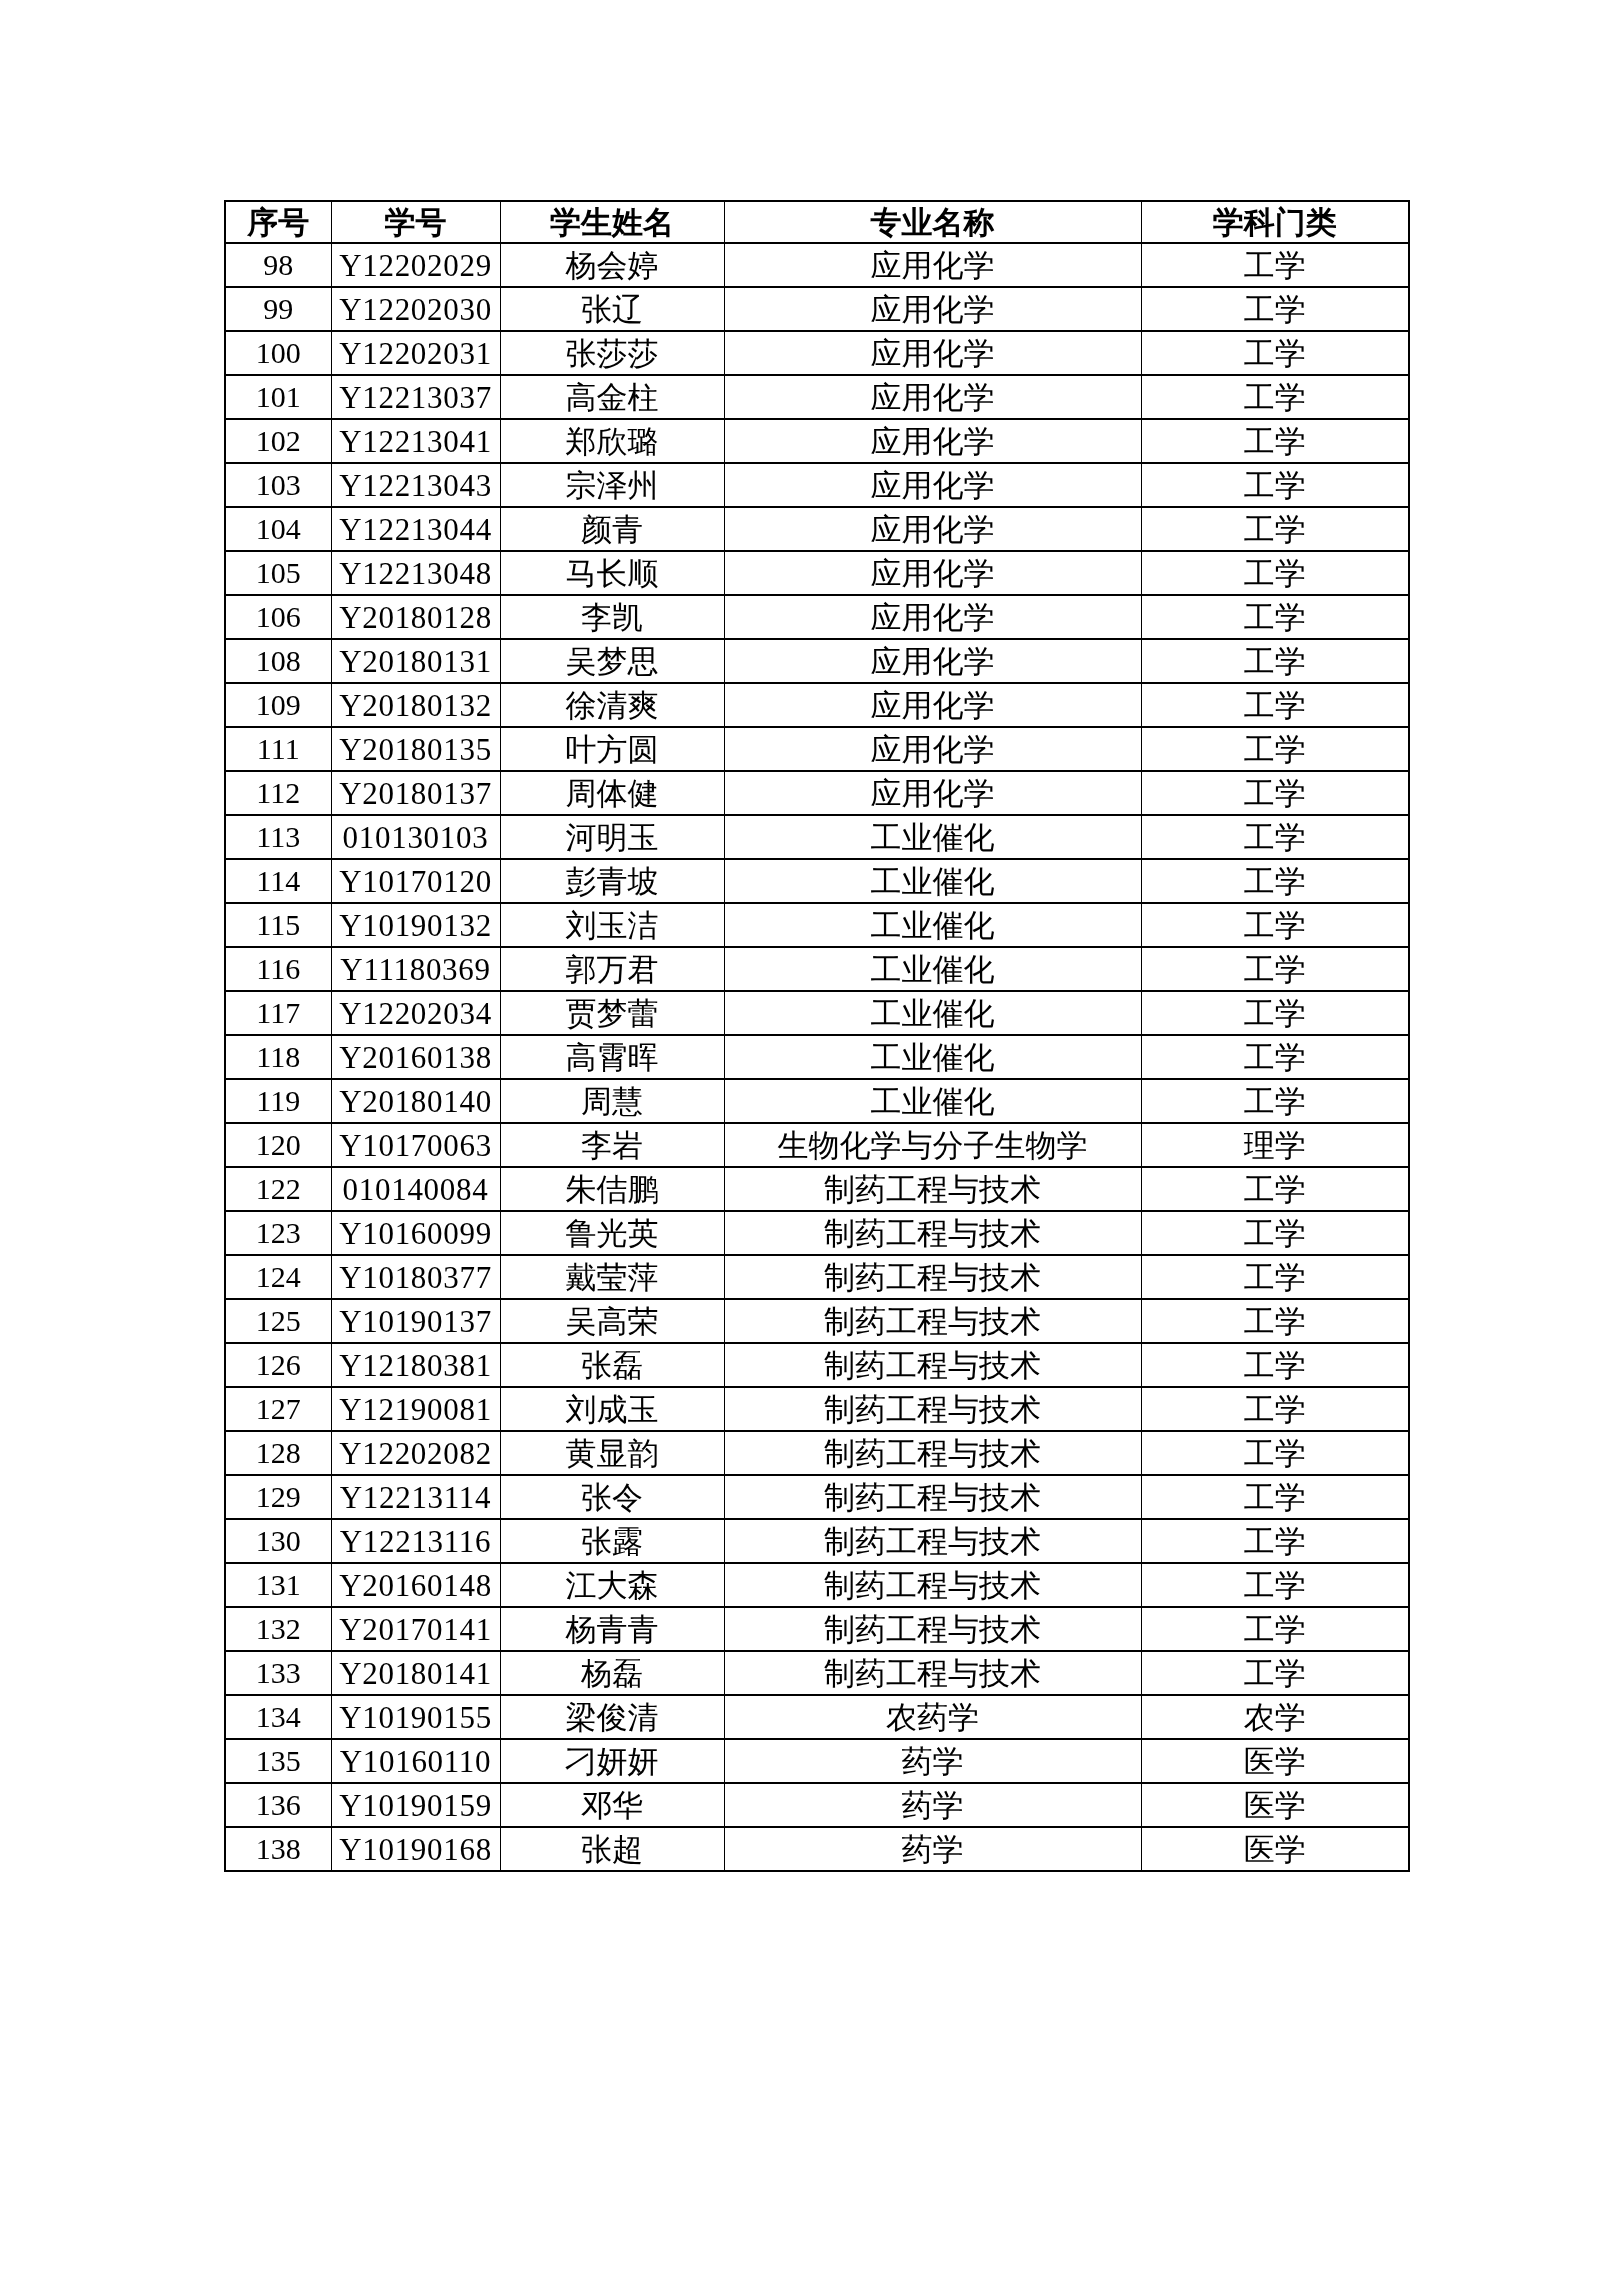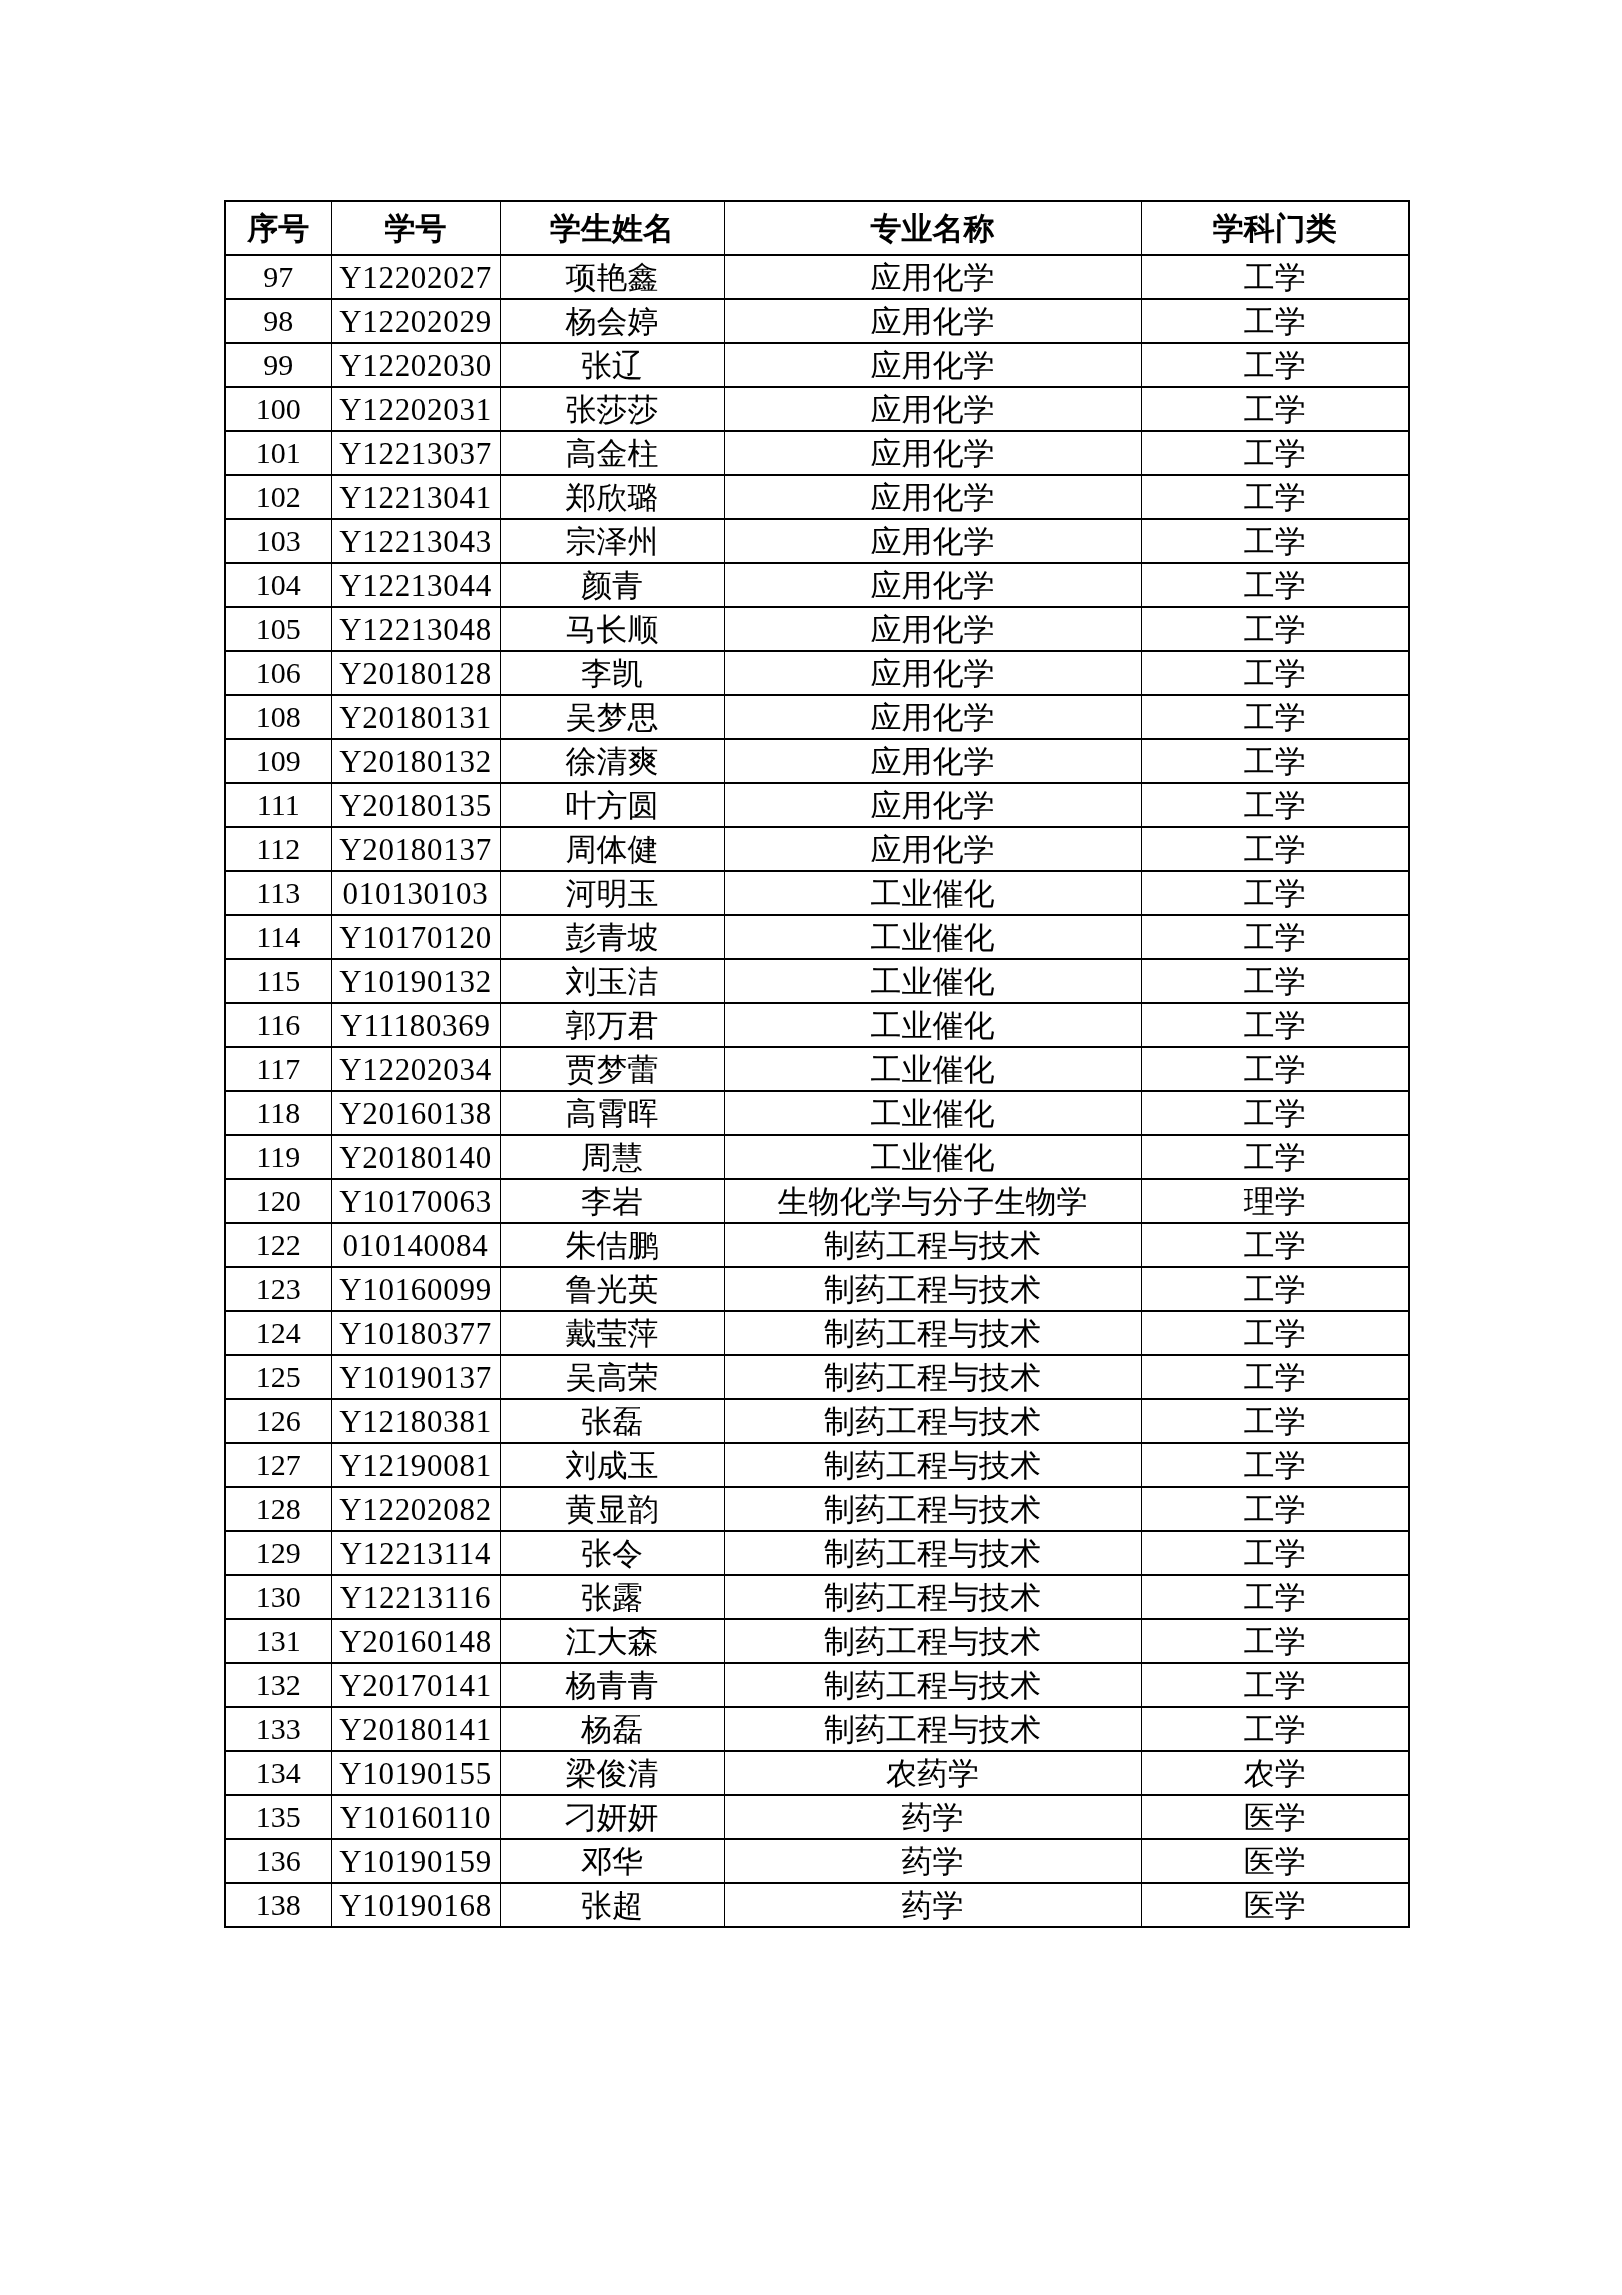--- a/index.html
+++ b/index.html
@@ -35,21 +35,21 @@
     border-top: 2.6px solid #000000;
     border-bottom: 2.6px solid #000000;
     text-align: center;
     vertical-align: middle;
     padding: 0;
     overflow: hidden;
     white-space: nowrap;
     font-size: 31px;
     line-height: 1;
   }
-  thead tr { height: 54px; margin-top: 20px; }
+  thead tr { height: 42px; margin-top: 20px; }
   tbody tr { height: 44px; }
   th { font-weight: bold; font-size: 31px; }
   td.col-index    { font-size: 30px; }
   td.col-student-id { font-size: 31px; letter-spacing: 0.7px; }
 </style>
 </head>
 <body>
 
 <div class="sheet">
   <table class="roster">
@@ -64,27 +64,20 @@
       <tr id="header-row">
           <th>序号</th>
           <th>学号</th>
           <th>学生姓名</th>
           <th>专业名称</th>
           <th>学科门类</th>
         </tr>
     </thead>
     <tbody id="table-body">
         <tr>
-          <td class="col-index">97</td>
-          <td class="col-student-id">Y12202027</td>
-          <td class="col-student-name">项艳鑫</td>
-          <td class="col-major">应用化学</td>
-          <td class="col-discipline">工学</td>
-        </tr>
-        <tr>
           <td class="col-index">98</td>
           <td class="col-student-id">Y12202029</td>
           <td class="col-student-name">杨会婷</td>
           <td class="col-major">应用化学</td>
           <td class="col-discipline">工学</td>
         </tr>
         <tr>
           <td class="col-index">99</td>
           <td class="col-student-id">Y12202030</td>
           <td class="col-student-name">张辽</td>

